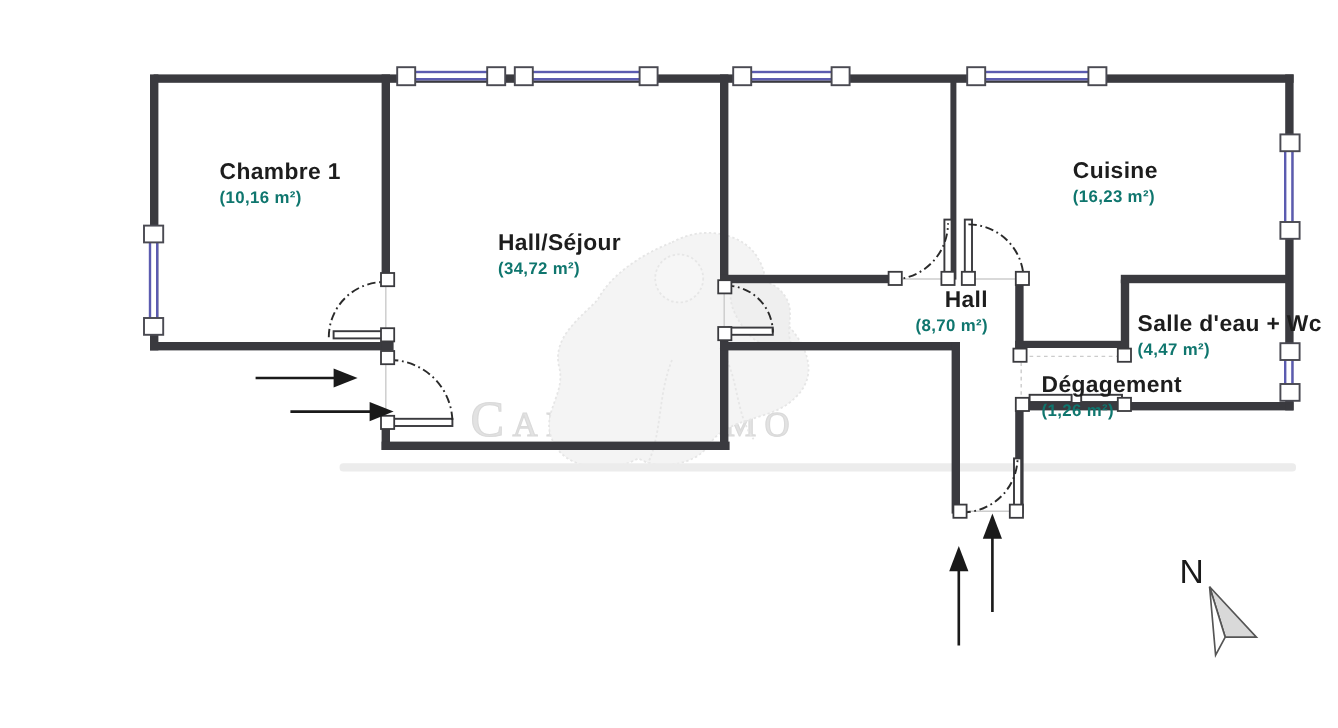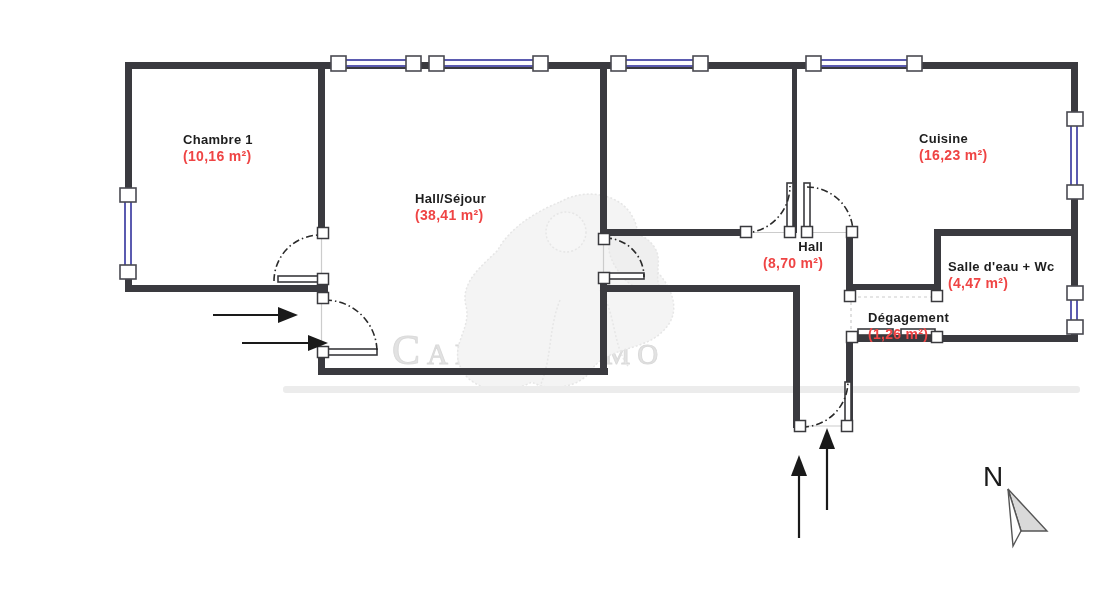--- a/index.html
+++ b/index.html
@@ -1,20 +1,20 @@
 <!DOCTYPE html>
 <html><head>
 <meta charset="utf-8">
 <style>
   html,body{margin:0;padding:0;background:#ffffff;}
   .stage{position:relative;width:1115px;height:607px;background:#ffffff;overflow:hidden;
          font-family:"Liberation Sans",sans-serif;}
   .room-label{position:absolute;line-height:1.25;white-space:nowrap;}
-  .room-name{font-weight:bold;font-size:13px;color:#1d1d1d;letter-spacing:.3px;}
-  .room-area{font-size:14px;font-weight:600;color:#ef4444;letter-spacing:.3px;}
+  .room-name{font-weight:bold;font-size:19px;color:#1d1d1d;letter-spacing:.3px;}
+  .room-area{font-size:14px;font-weight:600;color:#0f766e;letter-spacing:.3px;}
   .watermark-text{position:absolute;left:392px;top:326px;width:340px;
          font-family:"Liberation Serif",serif;font-variant:small-caps;
          font-size:42px;letter-spacing:7px;color:#e2e2e2;
          -webkit-text-stroke:1px #dadada;white-space:nowrap;}
   svg{position:absolute;left:0;top:0;}
   .layer{position:absolute;left:0;top:0;}
 </style>
 </head>
 <body>
 
@@ -186,25 +186,25 @@
     </g>
   </svg>
 
   <div class="room-label" style="left:183px;top:132px;">
     <div class="room-name">Chambre 1</div>
     <div class="room-area">(10,16 m²)</div>
   </div>
 
   <div class="room-label" style="left:415px;top:191px;">
     <div class="room-name">Hall/Séjour</div>
-    <div class="room-area">(38,41 m²)</div>
-  </div>
-
-
-  <div class="room-label" style="left:919px;top:131px;">
+    <div class="room-area">(34,72 m²)</div>
+  </div>
+
+
+  <div class="room-label" style="left:894px;top:131px;">
     <div class="room-name">Cuisine</div>
     <div class="room-area">(16,23 m²)</div>
   </div>
 
   <div class="room-label" style="left:763px;top:239px;text-align:right;">
     <div class="room-name">Hall</div>
     <div class="room-area">(8,70 m²)</div>
   </div>
 
   <div class="room-label" style="left:948px;top:249px;margin-top:10px;">

